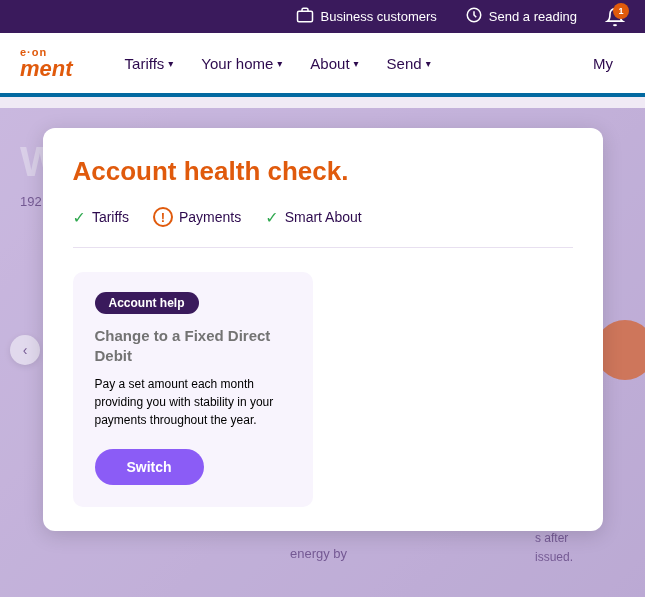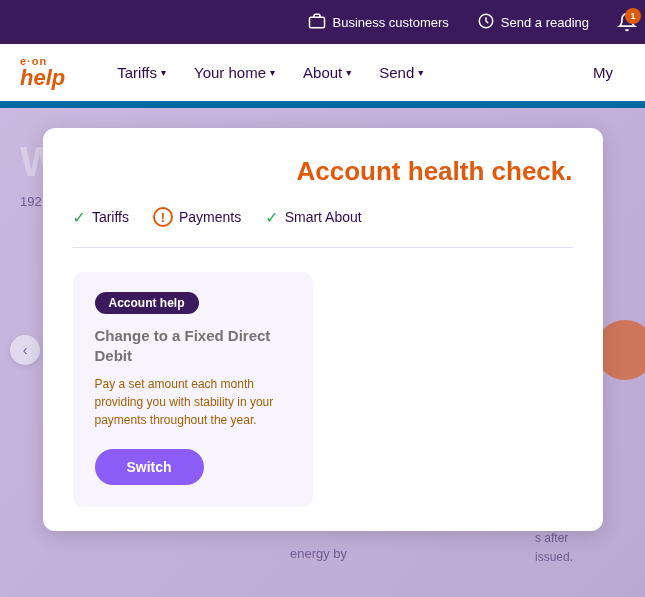--- a/index.html
+++ b/index.html
@@ -8,45 +8,45 @@
       width: 645px;
       height: 597px;
       overflow: hidden;
       position: relative;
       background: #f0eaf5;
     }
 
     
     .top-bar {
       background: #3a1a5c;
-      height: 44px;
+      height: 33px;
       display: flex;
       align-items: center;
       justify-content: flex-end;
-      padding: 0 8px;
+      padding: 0 20px;
       gap: 28px;
     }
     .top-bar-item {
       display: flex;
       align-items: center;
       gap: 6px;
       color: #fff;
       font-size: 13px;
       cursor: pointer;
     }
 
     
     .nav-bar {
       background: #fff;
       height: 64px;
       display: flex;
       align-items: center;
       padding: 0 20px;
       gap: 0;
-      border-bottom: 7px solid #0369a1;
+      border-bottom: 4px solid #0369a1;
     }
     .logo {
       margin-right: 40px;
     }
     .logo-eon {
       font-size: 11px;
       font-weight: bold;
       color: #e05a0c;
       letter-spacing: 1px;
       line-height: 1;
@@ -156,21 +156,21 @@
     .health-card {
       background: #fff;
       border-radius: 12px;
       width: 560px;
       padding: 28px 30px 24px;
       box-shadow: 0 4px 20px rgba(0,0,0,0.15);
     }
     .health-header {
       display: flex;
       align-items: center;
-      justify-content: flex-end;
+      justify-content: space-between;
       margin-bottom: 20px;
     }
     .health-title {
       font-size: 26px;
       font-weight: 900;
       color: #e05a0c;
     }
     .health-score {
       font-size: 18px;
       font-weight: 700;
@@ -229,21 +229,21 @@
     }
     .inner-card-title {
       font-size: 15px;
       font-weight: 800;
       color: #737373;
       margin-bottom: 10px;
       line-height: 1.3;
     }
     .inner-card-desc {
       font-size: 12px;
-      color: #a16207;
+      color: #000000;
       line-height: 1.5;
       margin-bottom: 20px;
     }
     .switch-btn {
       background: #8b5cf6;
       color: #fff;
       border: none;
       border-radius: 24px;
       padding: 10px 32px;
       font-size: 14px;
@@ -319,21 +319,21 @@
         <path d="M13.73 21a2 2 0 0 1-3.46 0"></path>
       </svg>
       <div class="notif-badge">1</div>
     </div>
   </div>
 </div>
 
 <div class="nav-bar">
   <div class="logo">
     <div class="logo-eon">e·on</div>
-    <div class="logo-next">help</div>
+    <div class="logo-next">ment</div>
   </div>
   <div class="nav-items">
     <div class="nav-item">
       <span>Tariffs</span>
       <span class="chevron">▾</span>
     </div>
     <div class="nav-item">
       <span>Your home</span>
       <span class="chevron">▾</span>
     </div>

